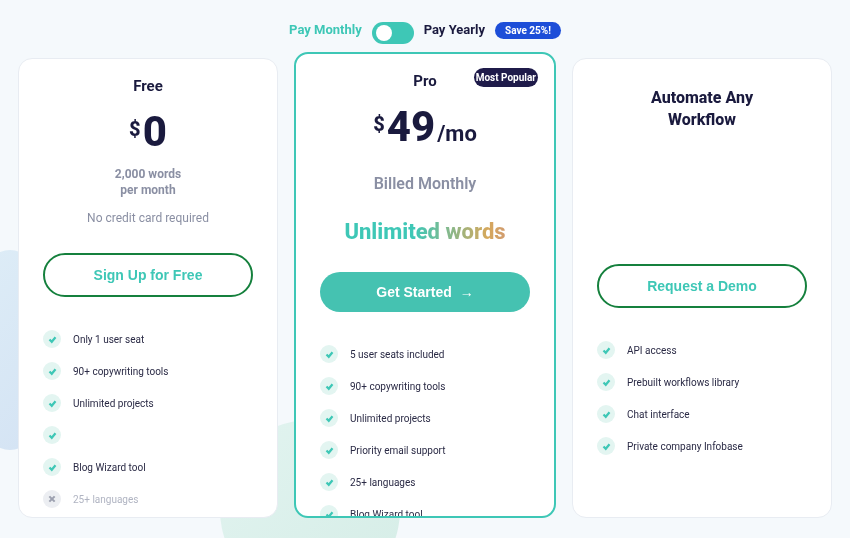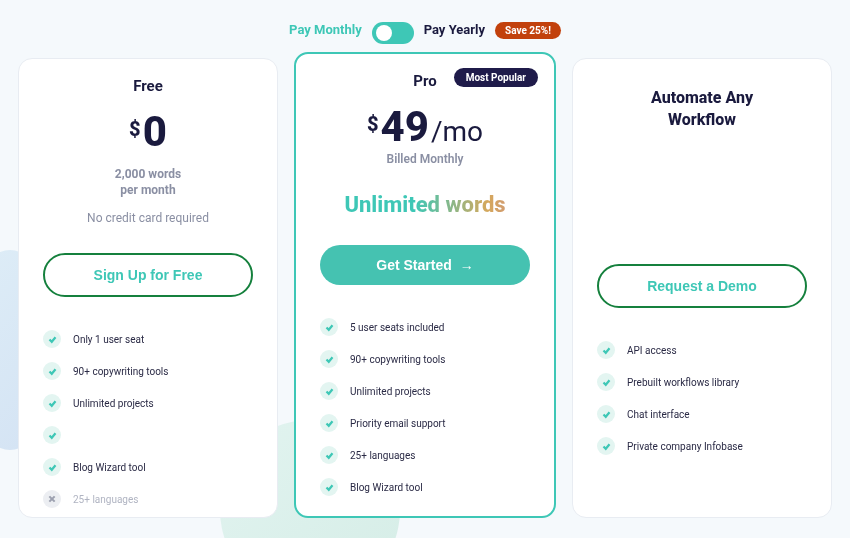--- a/index.html
+++ b/index.html
@@ -5,37 +5,37 @@
 *{margin:0;padding:0;box-sizing:border-box}
 body{font-family:-apple-system,BlinkMacSystemFont,"Segoe UI",Roboto,sans-serif;background:#f5f9fc;width:850px;height:538px;overflow:hidden;position:relative}
 .bg-blob{position:absolute;z-index:0}
 .blob1{left:-40px;top:250px;width:100px;height:200px;background:linear-gradient(135deg,#d4e8f5,#c5d9f0);border-radius:50%;opacity:.7}
 .blob2{left:220px;top:420px;width:180px;height:180px;background:linear-gradient(135deg,#d5f0e8,#c0e5d8);border-radius:50%;opacity:.6}
 .toggle-row{display:flex;align-items:flex-start;justify-content:center;gap:10px;padding:22px 0 14px;position:relative;z-index:2}
 .toggle-label{font-size:13px;font-weight:700;color:#1a1a3e}
 .toggle-label.active{color:#3ec7b6}
 .toggle{width:42px;height:22px;background:#3ec7b6;border-radius:11px;position:relative;cursor:pointer}
 .toggle-knob{position:absolute;width:16px;height:16px;background:#fff;border-radius:50%;top:3px;left:4px}
-.save-badge{background:#c2410c;color:#fff;border-radius:11px;padding:3px 10px;font-size:10px;font-weight:700}
+.save-badge{background:#1d4ed8;color:#fff;border-radius:11px;padding:3px 10px;font-size:10px;font-weight:700}
 .cards{display:flex;gap:16px;padding:0 18px;position:relative;z-index:2}
 .card{flex:1;background:#fff;border:1px solid #e8ecf2;border-radius:14px;padding:18px 24px 0;display:flex;flex-direction:column;align-items:center;height:460px;overflow:hidden}
 .card.highlight{border:2px solid #3ec7b6;margin-top:-6px;height:466px}
 .card-head{text-align:center;position:relative;width:100%}
 .plan-name{font-size:15px;font-weight:700;color:#1a1a3e;margin-bottom:16px}
 .price-row{display:flex;align-items:baseline;justify-content:center;color:#1a1a3e}
 .cur{font-size:20px;font-weight:800;align-self:flex-start;margin-top:6px;margin-right:2px}
 .amount{font-size:42px;font-weight:800;line-height:1}
-.per{font-size:28px;font-weight:400;margin-left:2px}
+.per{font-size:22px;font-weight:700;margin-left:2px}
 .sub1{font-size:12px;font-weight:700;color:#8a8fa3;margin-top:14px}
 .sub2{font-size:12px;font-weight:700;color:#8a8fa3;margin-top:2px}
-.billed{font-size:12px;color:#8a8fa3;margin-top:4px;font-weight:600}
+.billed{font-size:16px;color:#8a8fa3;margin-top:26px;font-weight:600}
 .sub3{font-size:12px;color:#8a8fa3;margin-top:14px}
 .unlimited{font-size:22px;font-weight:800;margin-top:26px;background:linear-gradient(90deg,#3ec7b6 0%,#3ec7b6 45%,#d6a85c 80%,#c98a8a 100%);-webkit-background-clip:text;background-clip:text;color:transparent}
 .headline{font-size:16px;font-weight:800;color:#1a1a3e;line-height:1.35;margin-top:10px}
-.pop-badge{position:absolute;right:-8px;top:-4px;background:#1f1b4a;color:#fff;border-radius:12px;padding:4px 12px;font-size:10px;font-weight:700}
+.pop-badge{position:absolute;right:-8px;top:-4px;background:#1f1b4a;color:#fff;border-radius:12px;padding:4px 2px;font-size:10px;font-weight:700}
 .btn{margin-top:28px;width:100%;border-radius:24px;padding:12px 0;font-size:14px;font-weight:700;cursor:pointer;display:flex;align-items:center;justify-content:center;gap:8px}
 .btn-outline{background:#fff;border:2px solid #15803d;color:#3ec7b6}
 .btn-solid{background:#45c2b1;border:none;color:#fff}
 .arrow{font-size:14px}
 .features{margin-top:26px;width:100%;list-style:none}
 .features li{display:flex;align-items:center;gap:12px;font-size:10px;color:#2a2a45;padding:7px 0}
 .check{width:18px;height:18px;border-radius:50%;background:#e3f5f1;display:flex;align-items:center;justify-content:center;flex-shrink:0}
 .check svg{width:9px;height:9px;stroke:#3ec7b6;stroke-width:3;fill:none}
 .xmark{width:18px;height:18px;border-radius:50%;background:#eceef2;display:flex;align-items:center;justify-content:center;flex-shrink:0}
 .xmark svg{width:8px;height:8px;stroke:#9ca0af;stroke-width:3;fill:none}

